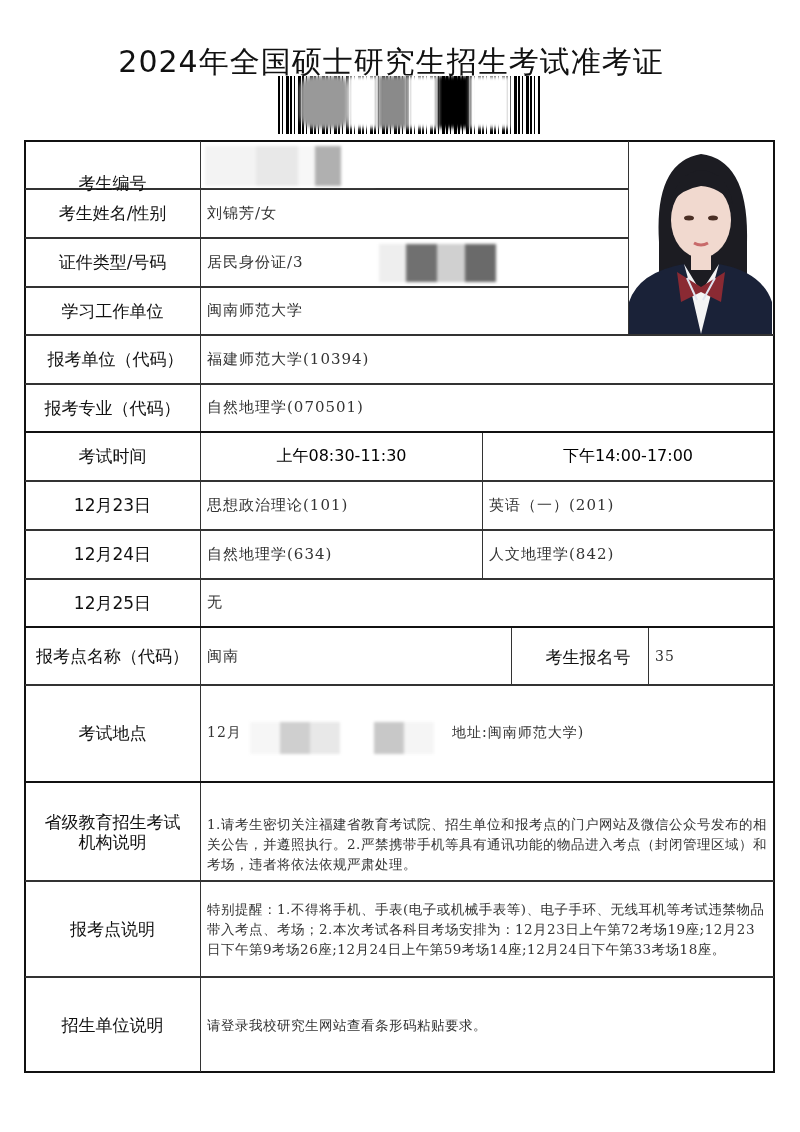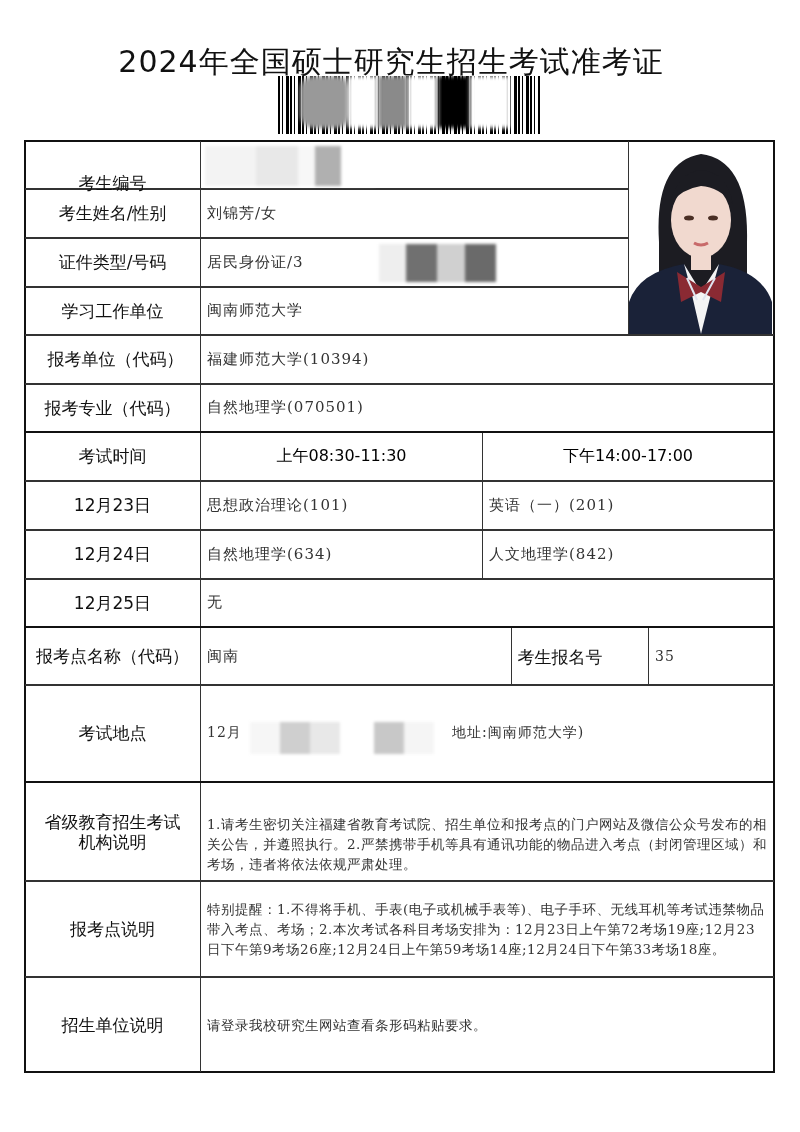--- a/index.html
+++ b/index.html
@@ -110,21 +110,21 @@
 <div class="cell val" style="left:483px;top:530px;width:290px;height:48px;">人文地理学(842)</div>
 
 <div class="cell lbl" style="left:25px;top:579px;width:175px;height:47px;">12月25日</div>
 <div class="cell val" style="left:201px;top:579px;width:572px;height:47px;">无</div>
 
 <div class="cell lbl" style="left:25px;top:628px;width:175px;height:56px;flex-direction:row;justify-content:center;">
   <span>报考点名称</span>
   <span>（代码）</span>
 </div>
 <div class="cell val" style="left:201px;top:628px;width:310px;height:56px;">闽南</div>
-<div class="cell lbl" style="left:492px;top:628px;width:136px;height:58px;">考生报名号</div>
+<div class="cell lbl" style="left:520px;top:628px;width:136px;height:58px;">考生报名号</div>
 <div class="cell val" style="left:649px;top:628px;width:124px;height:56px;font-size:14px;">35</div>
 
 <div class="cell lbl" style="left:25px;top:685px;width:175px;height:96px;">考试地点</div>
 <div class="cell val" style="left:201px;top:685px;width:60px;height:96px;font-size:14px;">12月</div>
 <div class="redact" style="left:250px;top:722px;width:200px;height:32px;background:linear-gradient(90deg,#f6f6f6 0 15%,#cfcfcf 15% 30%,#e8e8e8 30% 45%,#fff 45% 62%,#c8c8c8 62% 77%,#f5f5f5 77% 92%,#fff 92%);"></div>
 <div class="cell val" style="left:452px;top:685px;width:200px;height:96px;padding-left:0;font-size:14px;">地址:闽南师范大学)</div>
 
 <div class="cell lbl" style="left:25px;top:783px;width:175px;height:97px;flex-direction:column;justify-content:center;">
   <span>省级教育招生考试</span>
   <span>机构说明</span>

